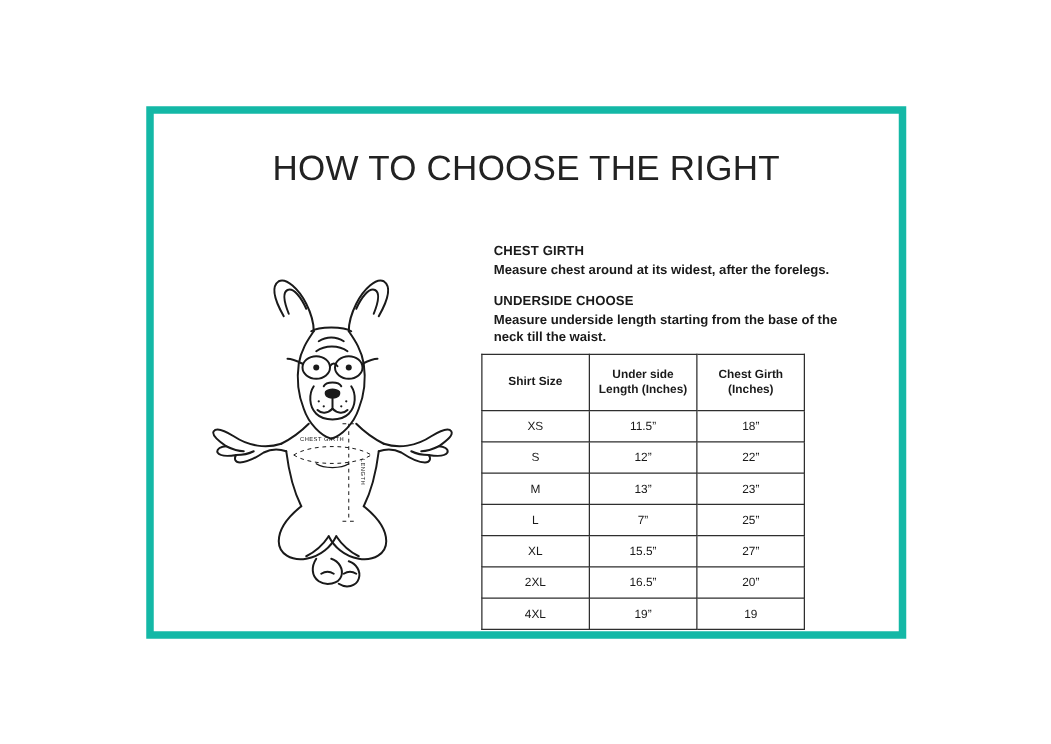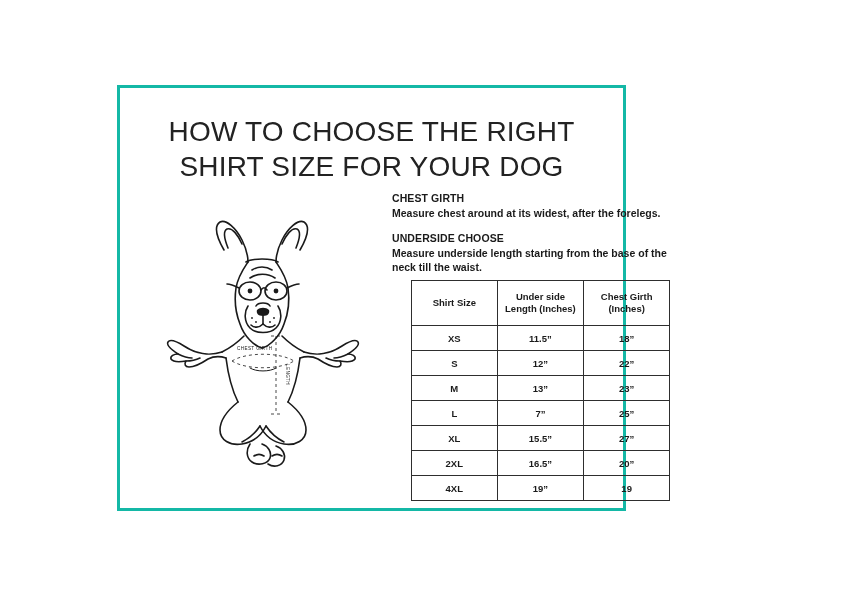--- a/index.html
+++ b/index.html
@@ -17,23 +17,23 @@
   .page {
     position: relative;
     width: 841px;
     height: 595px;
     background: #ffffff;
   }
   .card {
     position: absolute;
     left: 117px;
     top: 85px;
-    width: 509px;
+    width: 608px;
     height: 426px;
-    border: 3px solid #14b8a6;
+    border: 6px solid #14b8a6;
     box-sizing: border-box;
     background: #ffffff;
   }
   .title {
     position: absolute;
     left: 0;
     top: 26px;
     width: 100%;
     text-align: center;
     font-size: 28px;
@@ -65,34 +65,34 @@
     line-height: 1.35;
     margin: 0 0 12px 0;
   }
   .info-text.last {
     margin-bottom: 12px;
   }
 
   
   .size-table {
     position: absolute;
-    left: 291px;
+    left: 262px;
     top: 192px;
     width: 259px;
     border-collapse: collapse;
     font-size: 9.5px;
   }
   .size-table th,
   .size-table td {
     border: 1px solid #2e2e2e;
     text-align: center;
     vertical-align: middle;
     padding: 0;
     height: 24px;
-    font-weight: 700;
+    font-weight: 400;
     color: #1a1a1a;
   }
   .size-table thead th {
     height: 40px;
     font-weight: bold;
     font-size: 9.5px;
     line-height: 1.25;
     padding: 2px 3px;
   }
   .size-table col.c1 { width: 86px; }
@@ -129,21 +129,20 @@
   }
 </style>
 </head>
 <body>
 
 <div class="page">
   <div class="card">
 
     <div class="title">
       <span class="line">HOW TO CHOOSE THE RIGHT</span>
-      <span class="line">SHIRT SIZE FOR YOUR DOG</span>
     </div>
 
     <div class="info-block">
       <p class="info-heading">CHEST GIRTH</p>
       <p class="info-text">Measure chest around at its widest, after the forelegs.</p>
       <p class="info-heading">UNDERSIDE CHOOSE</p>
       <p class="info-text last">Measure underside length starting from the base of the neck till the waist.</p>
     </div>
 
     <div class="illustration">

